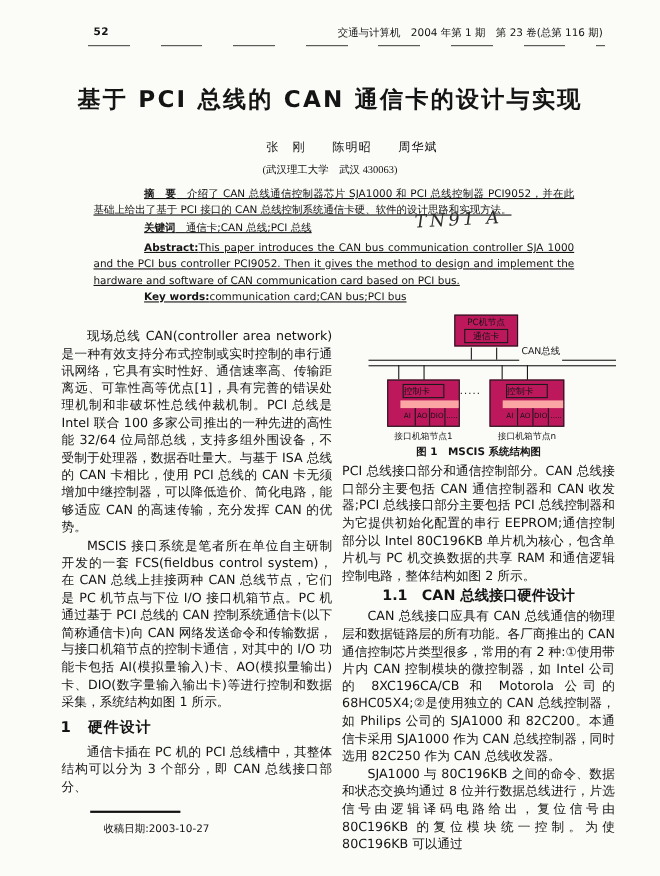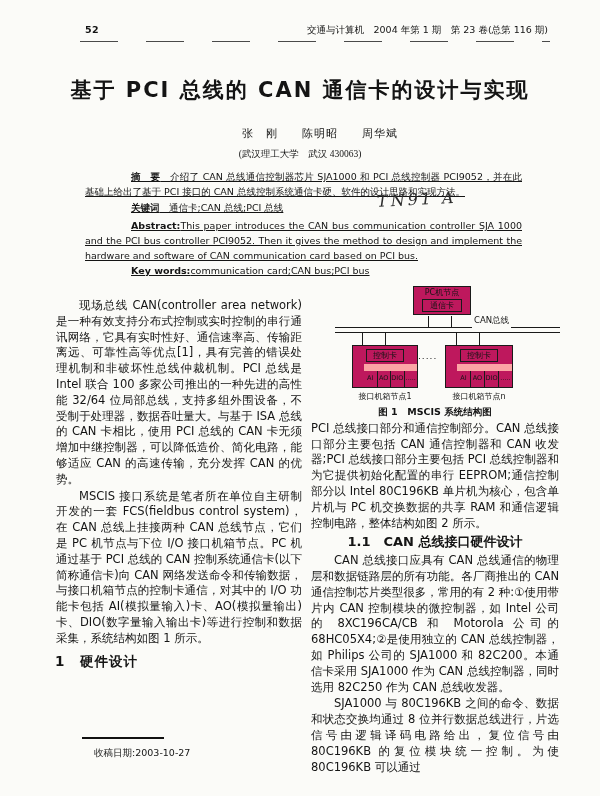--- a/index.html
+++ b/index.html
@@ -47,21 +47,21 @@
   .fig-pc{left:103px;top:0;width:58px;text-align:center;font-size:8px;line-height:10px;padding:1px 0 2px 0;}
   .fig-comm{border:1px solid #1a1a1a;margin:1px 8px 0 8px;font-size:8px;line-height:11px;}
   .hline{position:absolute;height:1px;background:#1a1a1a;}
   .vline{position:absolute;width:1px;background:#1a1a1a;}
   .bus1{top:41px;left:25px;width:225px;}
   .bus2{top:46px;left:25px;width:225px;}
   .fig-can-label{position:absolute;left:162px;top:27px;font-size:8.5px;background:#fbfbf8;padding:0 2px;}
   .fig-group{top:59px;height:43px;}
   .fig-group.g1{left:42px;width:66px;}
   .fig-group.g2{left:135px;width:68px;}
-  .fig-ctrl{border:1px solid #1a1a1a;width:36px;margin:3px auto 0 auto;text-align:center;font-size:8px;line-height:11px;}
+  .fig-ctrl{border:1px solid #1a1a1a;width:36px;margin:3px auto 0 auto;text-align:left;font-size:8px;line-height:11px;}
   .fig-iorow{position:absolute;bottom:0;left:0;right:0;height:16px;border-top:7px solid #fca5a5;display:flex;margin-left:11px;}
   .fig-iocell{flex:1;border-right:1px solid #1a1a1a;font-size:6.5px;display:flex;align-items:center;justify-content:center;overflow:hidden;}
   .fig-iocell:last-child{border-right:none;}
   .fig-dots{position:absolute;left:108px;top:63px;font-size:9px;letter-spacing:1px;}
   .fig-nodelabel{position:absolute;top:103px;text-align:center;font-size:8px;}
   .fig-nodelabel.n1{left:18px;width:114px;}
   .fig-nodelabel.n2{left:122px;width:94px;}
   .fig-caption{text-align:center;font-weight:bold;font-size:9.5px;margin:0 0 5px 0;text-indent:0 !important;}
 </style>
 </head>
@@ -81,20 +81,21 @@
   <p class="ind"><b>摘　要</b>　<span>介绍了 CAN 总线通信控制器芯片 SJA1000 和 PCI 总线控制器 PCI9052，并在此基础上给出了基于 PCI 接口的 CAN 总线控制系统通信卡硬、软件的设计思路和实现方法。</span></p>
   <p class="ind kwline"><b>关键词</b>　<span>通信卡;CAN 总线;PCI 总线</span><span class="handwritten">TN91 A</span></p>
   <p class="ind en"><b>Abstract:</b><span>This paper introduces the CAN bus communication controller SJA 1000 and the PCI bus controller PCI9052. Then it gives the method to design and implement the hardware and software of CAN communication card based on PCI bus.</span></p>
   <p class="ind"><b>Key words:</b><span>communication card;CAN bus;PCI bus</span></p>
 </div>
 
 <div class="col col-left">
   <p>现场总线 CAN(controller area network)是一种有效支持分布式控制或实时控制的串行通讯网络，它具有实时性好、通信速率高、传输距离远、可靠性高等优点[1]，具有完善的错误处理机制和非破坏性总线仲裁机制。PCI 总线是 Intel 联合 100 多家公司推出的一种先进的高性能 32/64 位局部总线，支持多组外围设备，不受制于处理器，数据吞吐量大。与基于 ISA 总线的 CAN 卡相比，使用 PCI 总线的 CAN 卡无须增加中继控制器，可以降低造价、简化电路，能够适应 CAN 的高速传输，充分发挥 CAN 的优势。</p>
   <p>MSCIS 接口系统是笔者所在单位自主研制开发的一套 FCS(fieldbus control system)，在 CAN 总线上挂接两种 CAN 总线节点，它们是 PC 机节点与下位 I/O 接口机箱节点。PC 机通过基于 PCI 总线的 CAN 控制系统通信卡(以下简称通信卡)向 CAN 网络发送命令和传输数据，与接口机箱节点的控制卡通信，对其中的 I/O 功能卡包括 AI(模拟量输入)卡、AO(模拟量输出)卡、DIO(数字量输入输出卡)等进行控制和数据采集，系统结构如图 1 所示。</p>
   <h2 class="sec sec2">1　硬件设计</h2>
+  <p>通信卡插在 PC 机的 PCI 总线槽中，其整体结构可以分为 3 个部分，即 CAN 总线接口部分、</p>
 </div>
 
 <div class="received-rule"></div>
 <div class="received">收稿日期:2003-10-27</div>
 
 <div class="col col-right">
 
   <div class="figure">
 
     <div class="fig-box fig-pc">

